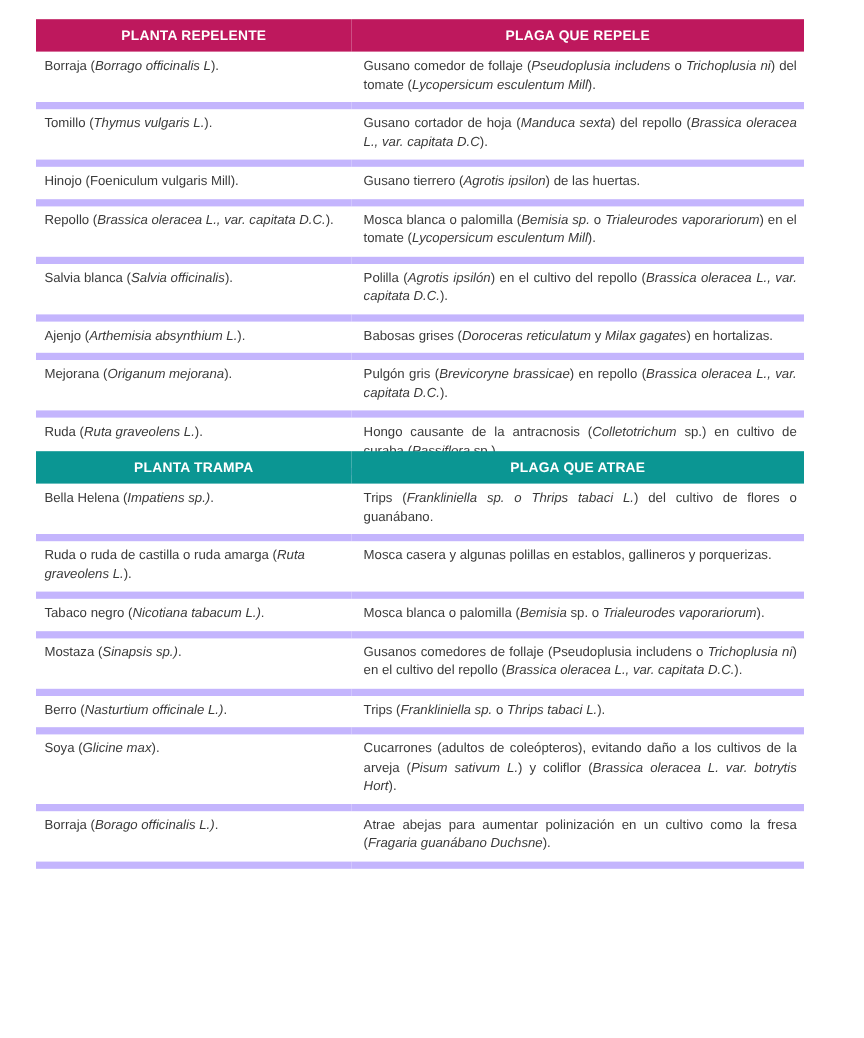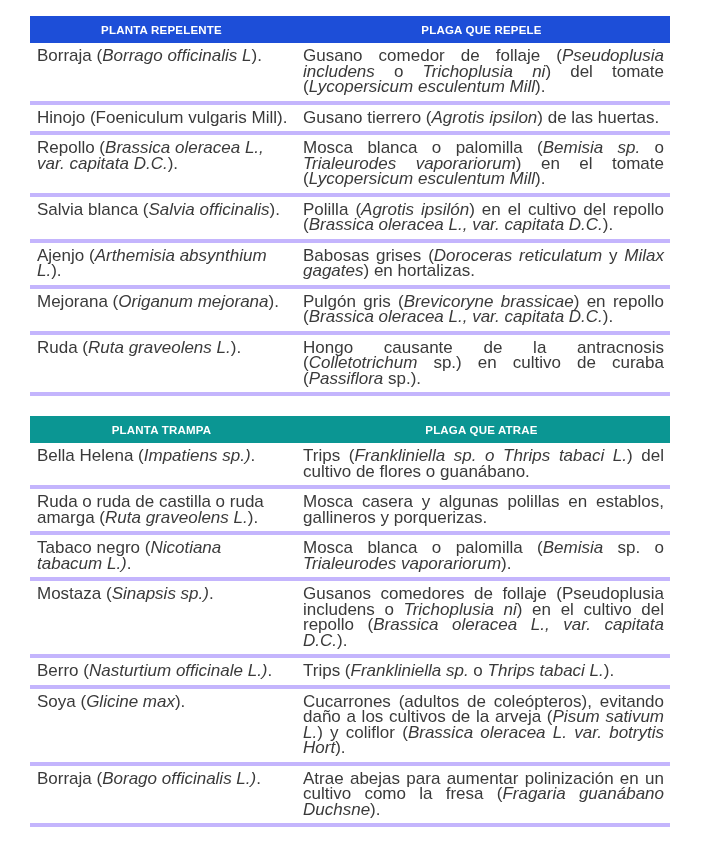--- a/index.html
+++ b/index.html
@@ -1,28 +1,28 @@
 <!DOCTYPE html>
 <html><head>
 <meta charset="utf-8">
 <style>
   html, body { margin:0; padding:0; background:#ffffff; }
   body { width:720px; height:865px; position:relative; overflow:hidden;
          font-family:"Liberation Sans", "DejaVu Sans", sans-serif; color:#3a3a3a; }
   .tbl { position:absolute; left:30px; width:640px; border-collapse:collapse; table-layout:fixed; }
   .tbl th { color:#ffffff; font-weight:bold; font-size:11.5px; letter-spacing:0.2px;
             height:27px; padding:0; text-align:center; }
-  .tbl td { font-size:17px; line-height:15.5px; vertical-align:top;
-            border-bottom:4px solid #c4b5fd; }
+  .tbl td { font-size:11px; line-height:15.5px; vertical-align:top;
+            border-bottom:6px solid #c4b5fd; }
   .tbl td.c1 { padding:5px 4px 6px 7px; width:252px; }
   .tbl td.c2 { padding:5px 6px 6px 10px; text-align:justify;margin-top:34px; }
   .tbl col.a { width:263px; }
   .t1 { top:16px; }
-  .t1 th { background:#1d4ed8; }
-  .t2 { top:416px; }
+  .t1 th { background:#be185d; }
+  .t2 { top:376px; }
   .t2 th { background:#0b9693; }
   .tall td { height:31px; }
 </style>
 </head>
 <body>
 
 <table class="tbl t1">
   <colgroup>
       <col class="a">
       <col>
@@ -30,20 +30,24 @@
   <thead>
     <tr>
       <th>PLANTA REPELENTE</th>
       <th>PLAGA QUE REPELE</th>
     </tr>
   </thead>
   <tbody id="repel-body">
       <tr>
         <td class="c1">Borraja (<i>Borrago officinalis L</i>).</td>
         <td class="c2">Gusano comedor de follaje (<i>Pseudoplusia includens</i> o <i>Trichoplusia ni</i>) del tomate (<i>Lycopersicum esculentum Mill</i>).</td>
+      </tr>
+      <tr>
+        <td class="c1">Tomillo (<i>Thymus vulgaris L.</i>).</td>
+        <td class="c2">Gusano cortador de hoja (<i>Manduca sexta</i>) del repollo (<i>Brassica oleracea L., var. capitata D.C</i>).</td>
       </tr>
       <tr>
         <td class="c1">Hinojo (Foeniculum vulgaris Mill).</td>
         <td class="c2">Gusano tierrero (<i>Agrotis ipsilon</i>) de las huertas.</td>
       </tr>
       <tr>
         <td class="c1">Repollo (<i>Brassica oleracea L., var. capitata D.C.</i>).</td>
         <td class="c2">Mosca blanca o palomilla (<i>Bemisia sp.</i> o <i>Trialeurodes vaporariorum</i>) en el tomate (<i>Lycopersicum esculentum Mill</i>).</td>
       </tr>
       <tr>

